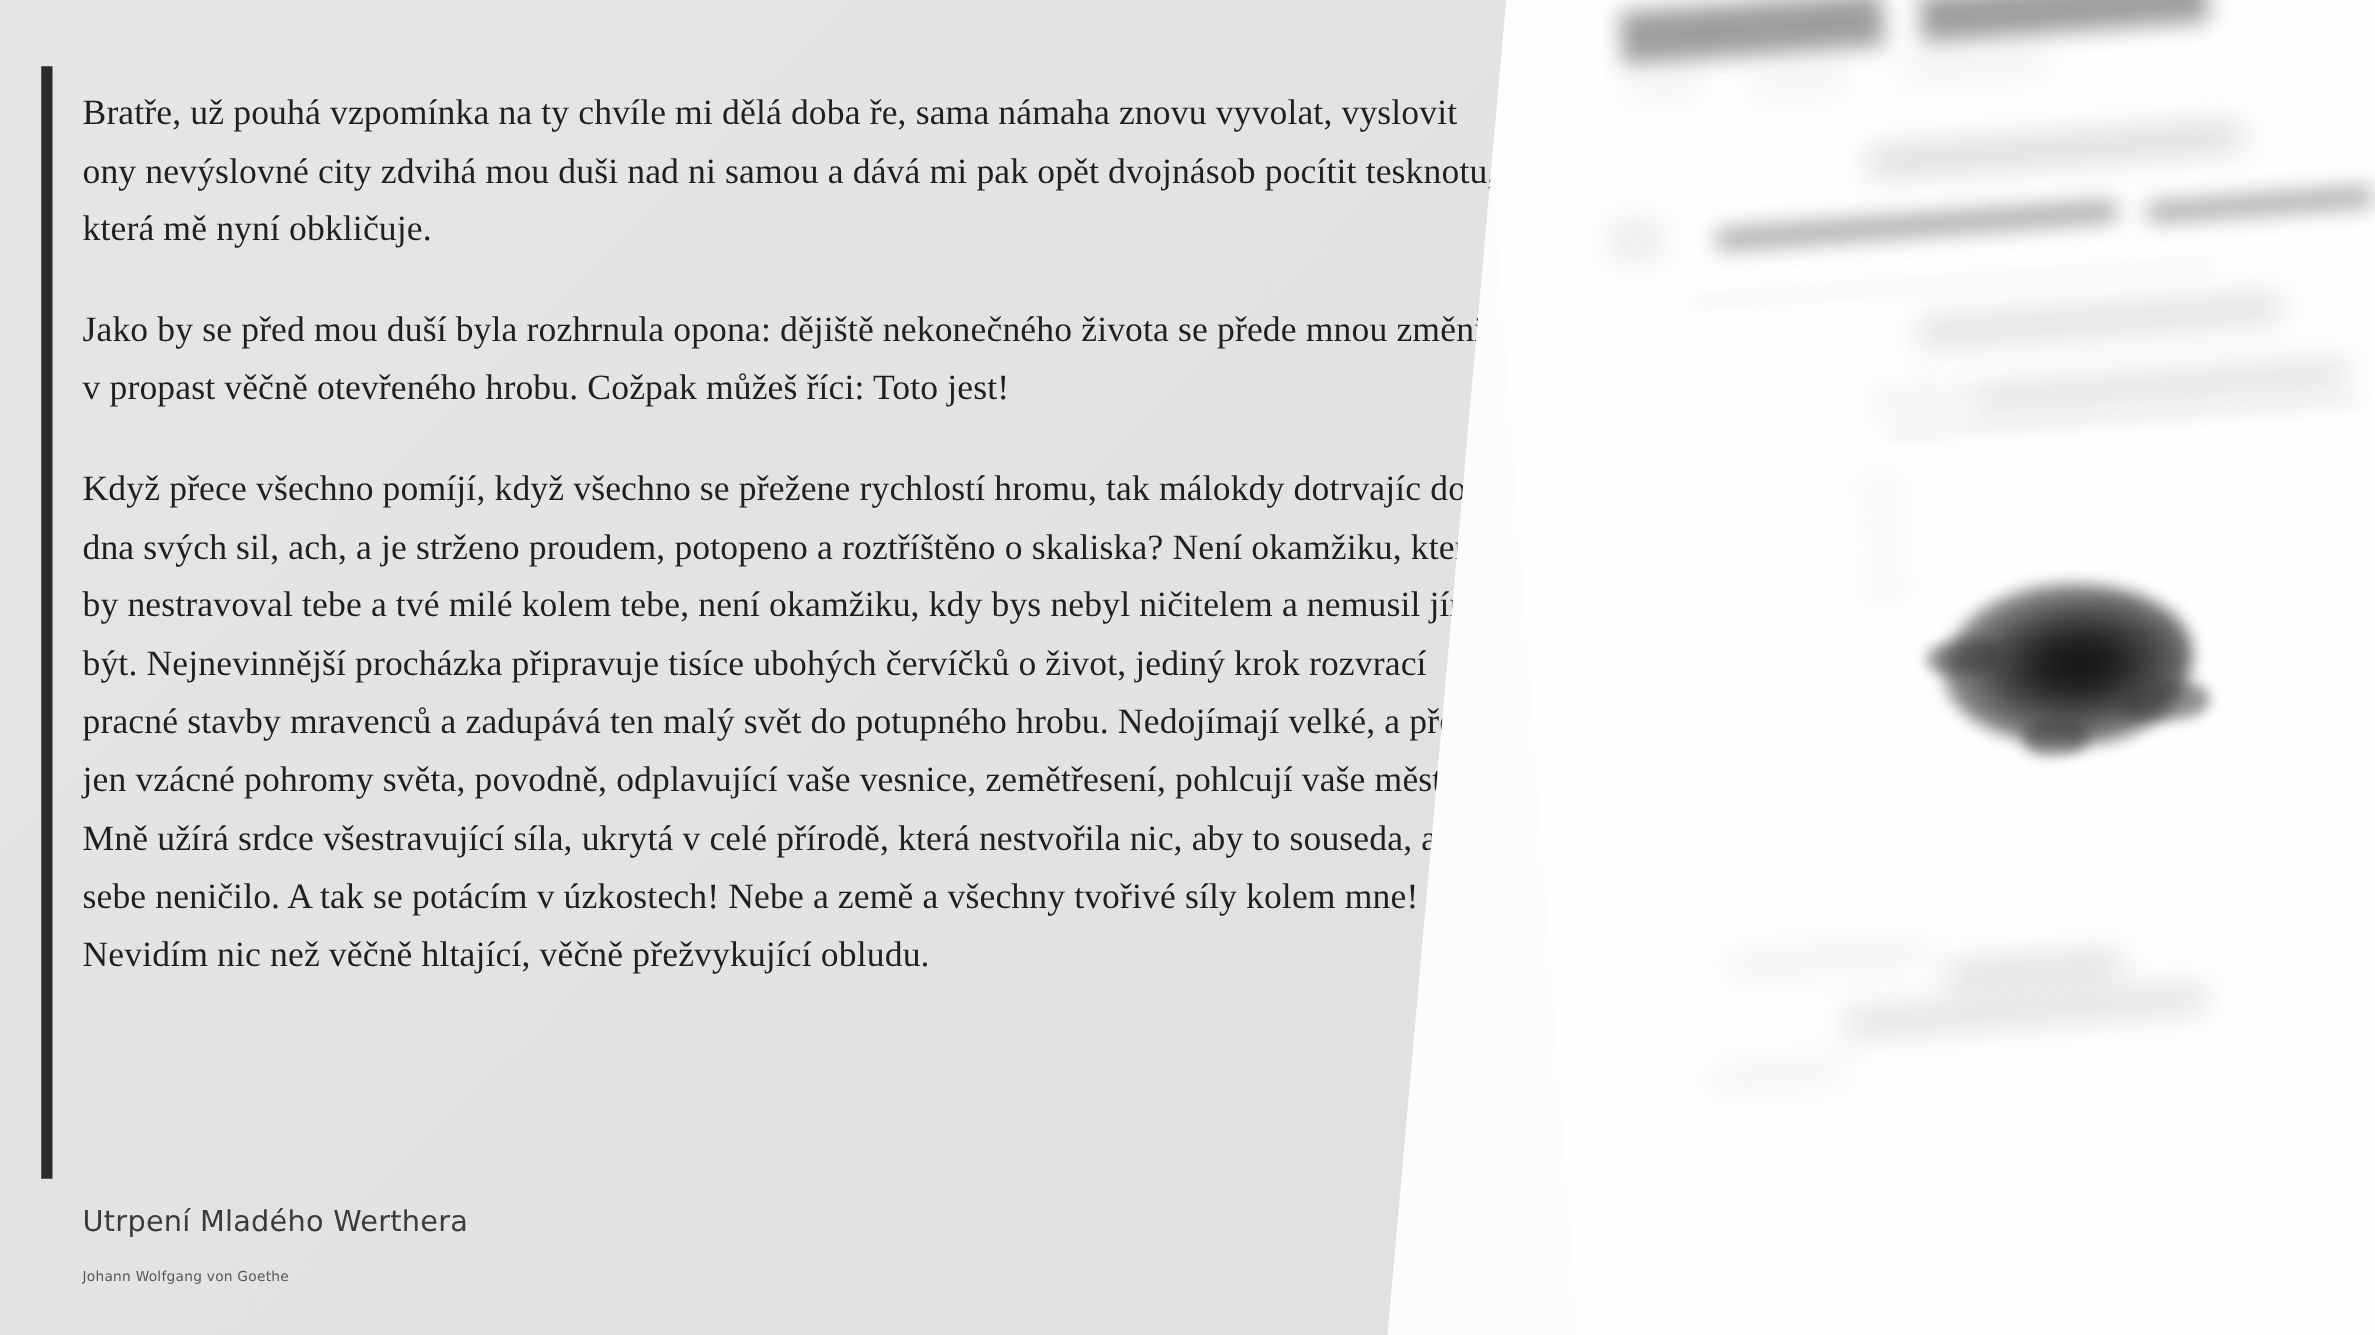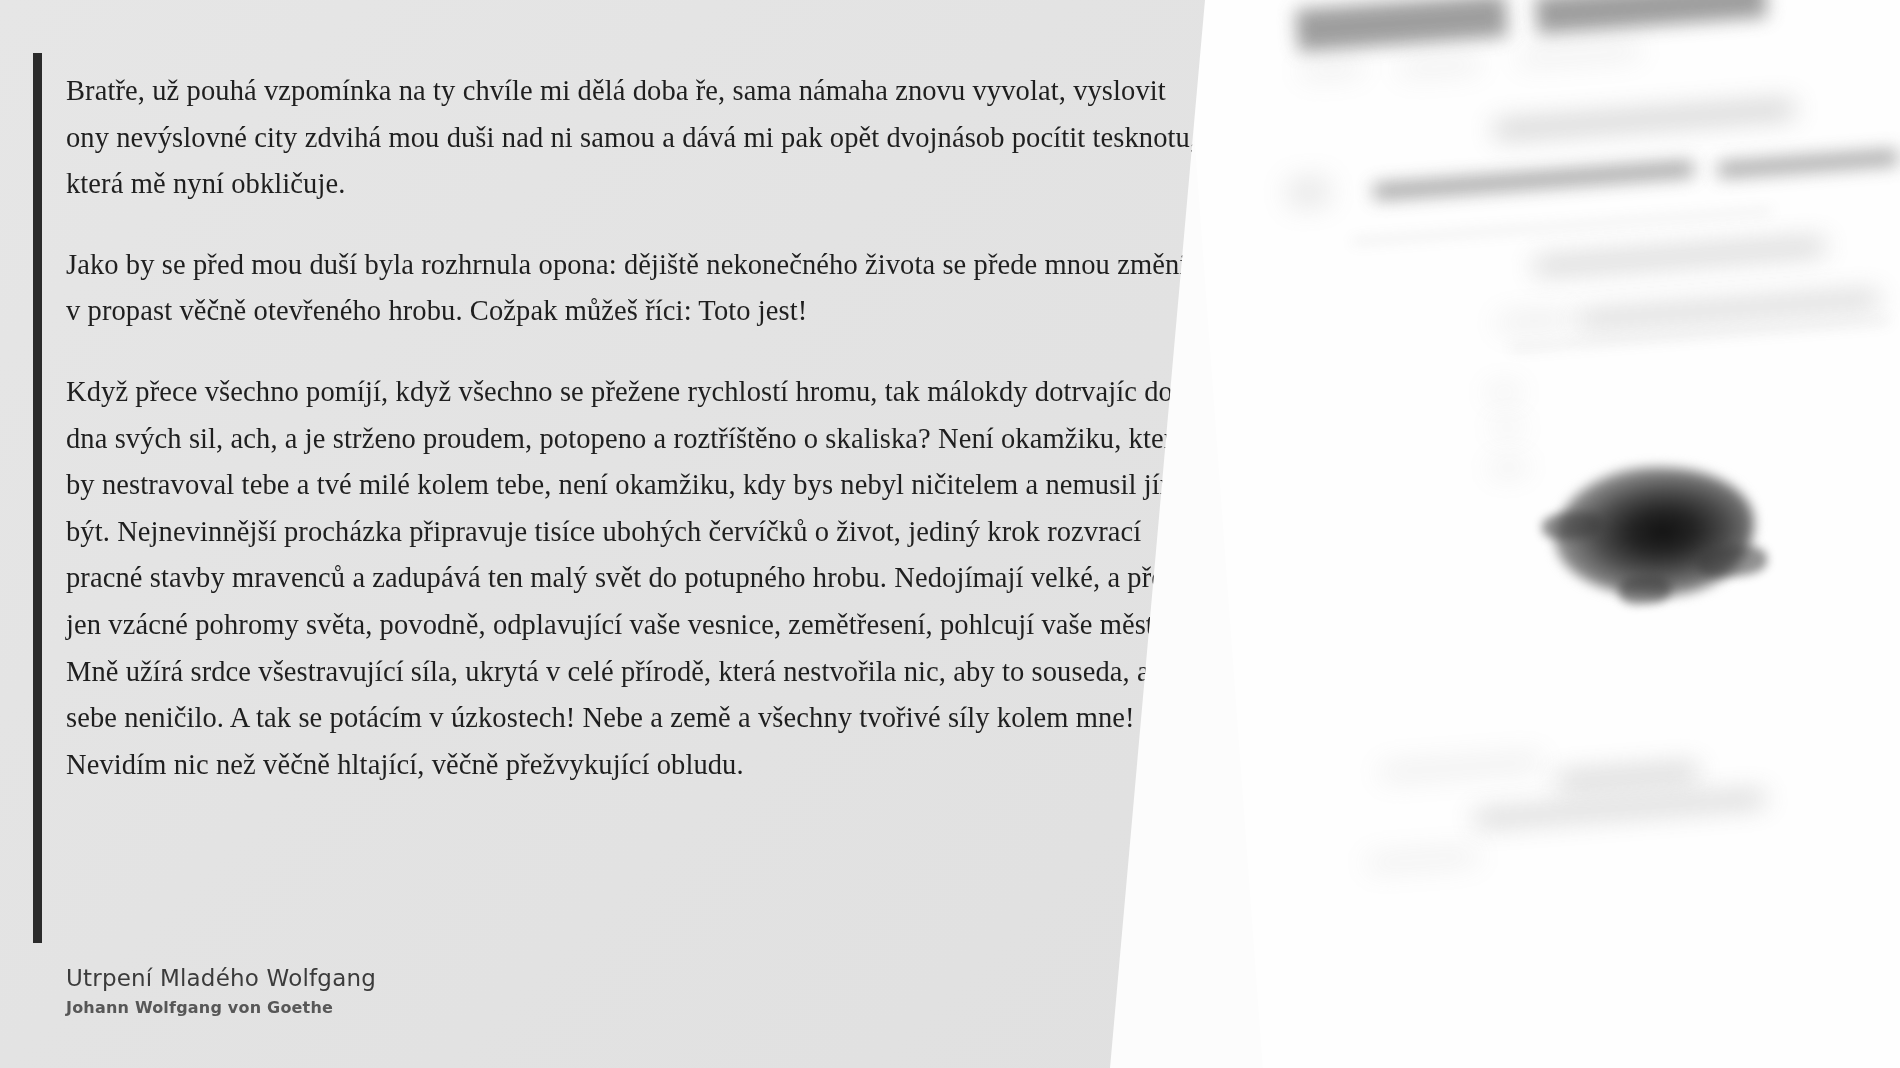--- a/index.html
+++ b/index.html
@@ -112,26 +112,26 @@
   #attr-title {
     font-family: "DejaVu Sans", "Liberation Sans", sans-serif;
     font-size: 23px;
     font-weight: 400;
     color: #3b3b3b;
     line-height: 30px;
     letter-spacing: 0.2px;
   }
   #attr-author {
     font-family: "DejaVu Sans", "Liberation Sans", sans-serif;
-    font-size: 16px;
-    font-weight: 700;
+    font-size: 11px;
+    font-weight: 400;
     color: #575757;
     line-height: 26px;
     letter-spacing: 0.2px;
-    margin-top: 2px;
+    margin-top: 16px;
   }
 </style>
 </head>
 <body>
 
 <div id="stage">
 
   <div id="backdrop">
     <div class="scan-sheet">
 
@@ -172,18 +172,18 @@
 
     <div id="accent-bar"></div>
 
     <div id="quote-body">
       <p class="quote-para">Bratře, už pouhá vzpomínka na ty chvíle mi dělá doba ře, sama námaha znovu vyvolat, vyslovit ony nevýslovné city zdvihá mou duši nad ni samou a dává mi pak opět dvojnásob pocítit tesknotu, která mě nyní obkličuje.</p>
       <p class="quote-para">Jako by se před mou duší byla rozhrnula opona: dějiště nekonečného života se přede mnou změnilo v propast věčně otevřeného hrobu. Cožpak můžeš říci: Toto jest!</p>
       <p class="quote-para">Když přece všechno pomíjí, když všechno se přežene rychlostí hromu, tak málokdy dotrvajíc do dna svých sil, ach, a je strženo proudem, potopeno a roztříštěno o skaliska? Není okamžiku, který by nestravoval tebe a tvé milé kolem tebe, není okamžiku, kdy bys nebyl ničitelem a nemusil jím být. Nejnevinnější procházka připravuje tisíce ubohých červíčků o život, jediný krok rozvrací pracné stavby mravenců a zadupává ten malý svět do potupného hrobu. Nedojímají velké, a přece jen vzácné pohromy světa, povodně, odplavující vaše vesnice, zemětřesení, pohlcují vaše města. Mně užírá srdce všestravující síla, ukrytá v celé přírodě, která nestvořila nic, aby to souseda, aby to sebe neničilo. A tak se potácím v úzkostech! Nebe a země a všechny tvořivé síly kolem mne! Nevidím nic než věčně hltající, věčně přežvykující obludu.</p>
     </div>
 
     <div id="attribution">
-      <div id="attr-title">Utrpení Mladého Wolfgang</div>
+      <div id="attr-title">Utrpení Mladého Werthera</div>
       <div id="attr-author">Johann Wolfgang von Goethe</div>
     </div>
 
   </div>
 </div>
 
 </body></html>

